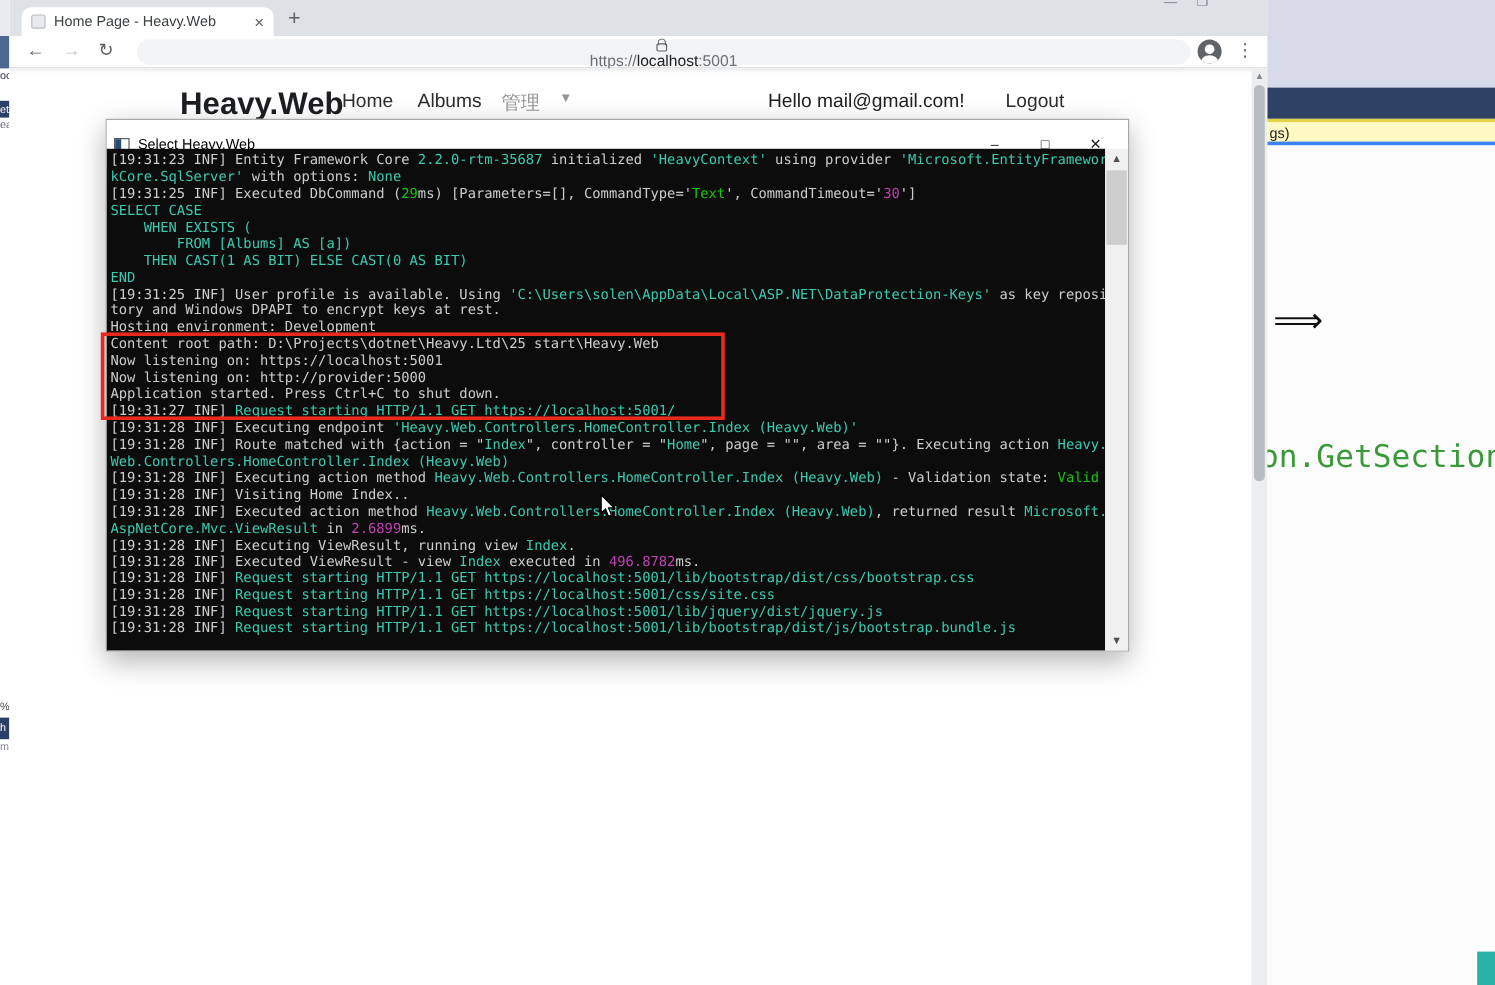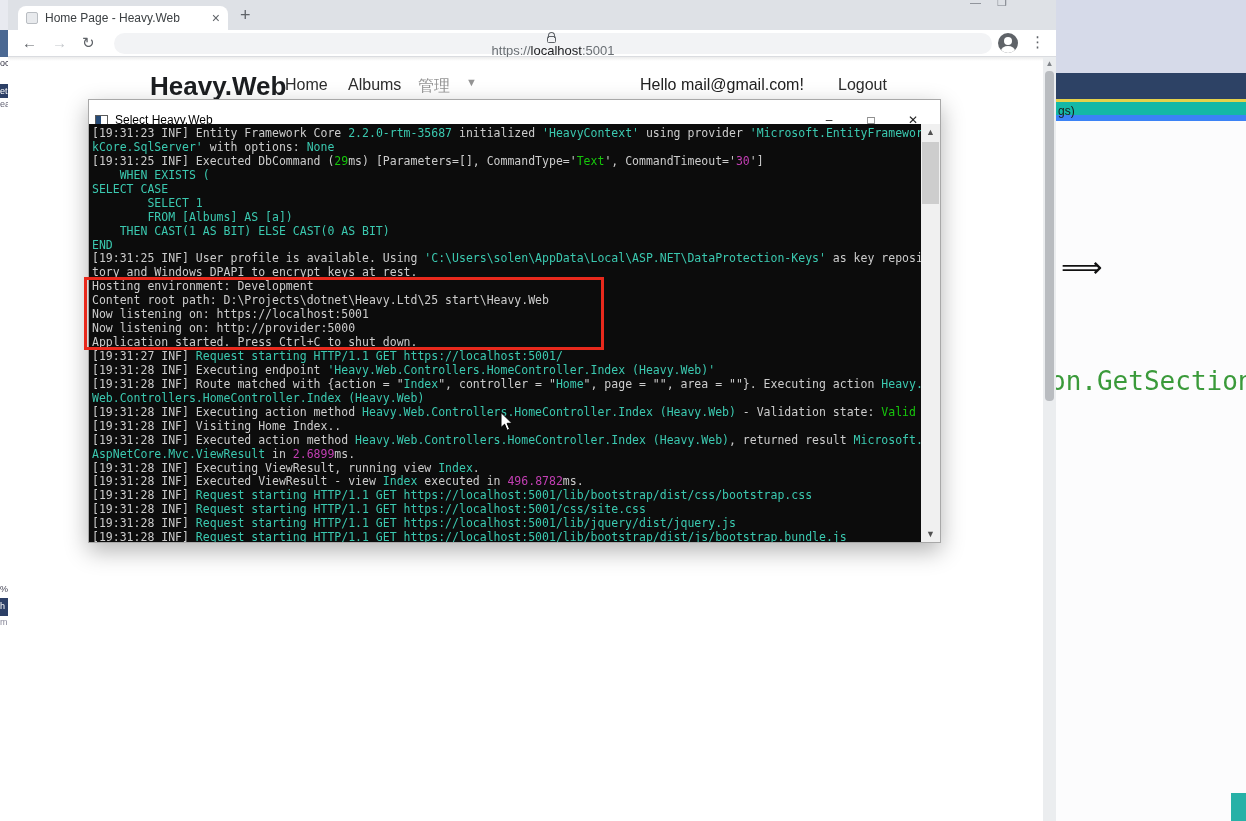--- a/index.html
+++ b/index.html
@@ -6,22 +6,22 @@
   #stage{position:relative;width:1246px;height:821px;overflow:hidden;
          font-family:"Liberation Sans",sans-serif;background:#fff;}
   #stage *{box-sizing:border-box;}
   .abs{position:absolute;}
 
   
   #vs-strip{left:1056px;top:0;width:190px;height:821px;background:#fcfcfd;}
   #vs-top{left:0;top:0;width:190px;height:73px;background:#d6dae9;}
   #vs-navy{left:0;top:73px;width:190px;height:26px;background:#2d4265;}
   #vs-yellow{left:0;top:99px;width:190px;height:3px;background:#e5d24b;}
-  #vs-gsrow{left:0;top:102px;width:190px;height:19px;background:#14b8a6;
-            border-bottom:6px solid #3b82f6;font-size:12px;color:#1a1a1a;
+  #vs-gsrow{left:0;top:102px;width:190px;height:19px;background:#fef9c3;
+            border-bottom:3px solid #3b82f6;font-size:12px;color:#1a1a1a;
             padding:2px 0 0 2px;}
   #vs-arrow{left:5px;top:250px;font-size:29px;color:#111;font-family:"DejaVu Sans",sans-serif;}
   #vs-code{left:-6px;top:366px;width:200px;font-family:"DejaVu Sans Mono",monospace;
            font-size:26px;white-space:nowrap;overflow:hidden;}
   #vs-code .code-green{color:#3a9a3a;}
   #vs-teal{right:0;bottom:0;width:15px;height:28px;background:#27b1a7;}
 
   
   #left-strip{left:0;top:0;width:8px;height:821px;background:#fff;overflow:hidden;}
   .lfrag{position:absolute;left:0;width:8px;font-size:9px;line-height:10px;overflow:hidden;}
@@ -203,23 +203,22 @@
       <span id="c-ctls">
         <span class="c-ctl">–</span>
         <span class="c-ctl">□</span>
         <span class="c-ctl">✕</span>
       </span>
     </div>
     <div class="abs" id="c-body">
         <div class="cline"><span class="sg-d">[19:31:23 INF] Entity Framework Core </span><span class="sg-c">2.2.0-rtm-35687</span><span class="sg-d"> initialized </span><span class="sg-c">'HeavyContext'</span><span class="sg-d"> using provider </span><span class="sg-c">'Microsoft.EntityFramewor</span></div>
         <div class="cline"><span class="sg-c">kCore.SqlServer'</span><span class="sg-d"> with options: </span><span class="sg-c">None</span></div>
         <div class="cline"><span class="sg-d">[19:31:25 INF] Executed DbCommand (</span><span class="sg-g">29</span><span class="sg-d">ms) [Parameters=[], CommandType='</span><span class="sg-g">Text</span><span class="sg-d">', CommandTimeout='</span><span class="sg-m">30</span><span class="sg-d">']</span></div>
+        <div class="cline"><span class="sg-c">SELECT CASE</span></div>
         <div class="cline"><span class="sg-c">    WHEN EXISTS (</span></div>
-        <div class="cline"><span class="sg-c">SELECT CASE</span></div>
-        <div class="cline"><span class="sg-c">        SELECT 1</span></div>
         <div class="cline"><span class="sg-c">        FROM [Albums] AS [a])</span></div>
         <div class="cline"><span class="sg-c">    THEN CAST(1 AS BIT) ELSE CAST(0 AS BIT)</span></div>
         <div class="cline"><span class="sg-c">END</span></div>
         <div class="cline"><span class="sg-d">[19:31:25 INF] User profile is available. Using </span><span class="sg-c">'C:\Users\solen\AppData\Local\ASP.NET\DataProtection-Keys'</span><span class="sg-d"> as key reposi</span></div>
         <div class="cline"><span class="sg-d">tory and Windows DPAPI to encrypt keys at rest.</span></div>
         <div class="cline"><span class="sg-d">Hosting environment: Development</span></div>
         <div class="cline"><span class="sg-d">Content root path: D:\Projects\dotnet\Heavy.Ltd\25 start\Heavy.Web</span></div>
         <div class="cline"><span class="sg-d">Now listening on: https://localhost:5001</span></div>
         <div class="cline"><span class="sg-d">Now listening on: http://provider:5000</span></div>
         <div class="cline"><span class="sg-d">Application started. Press Ctrl+C to shut down.</span></div>

